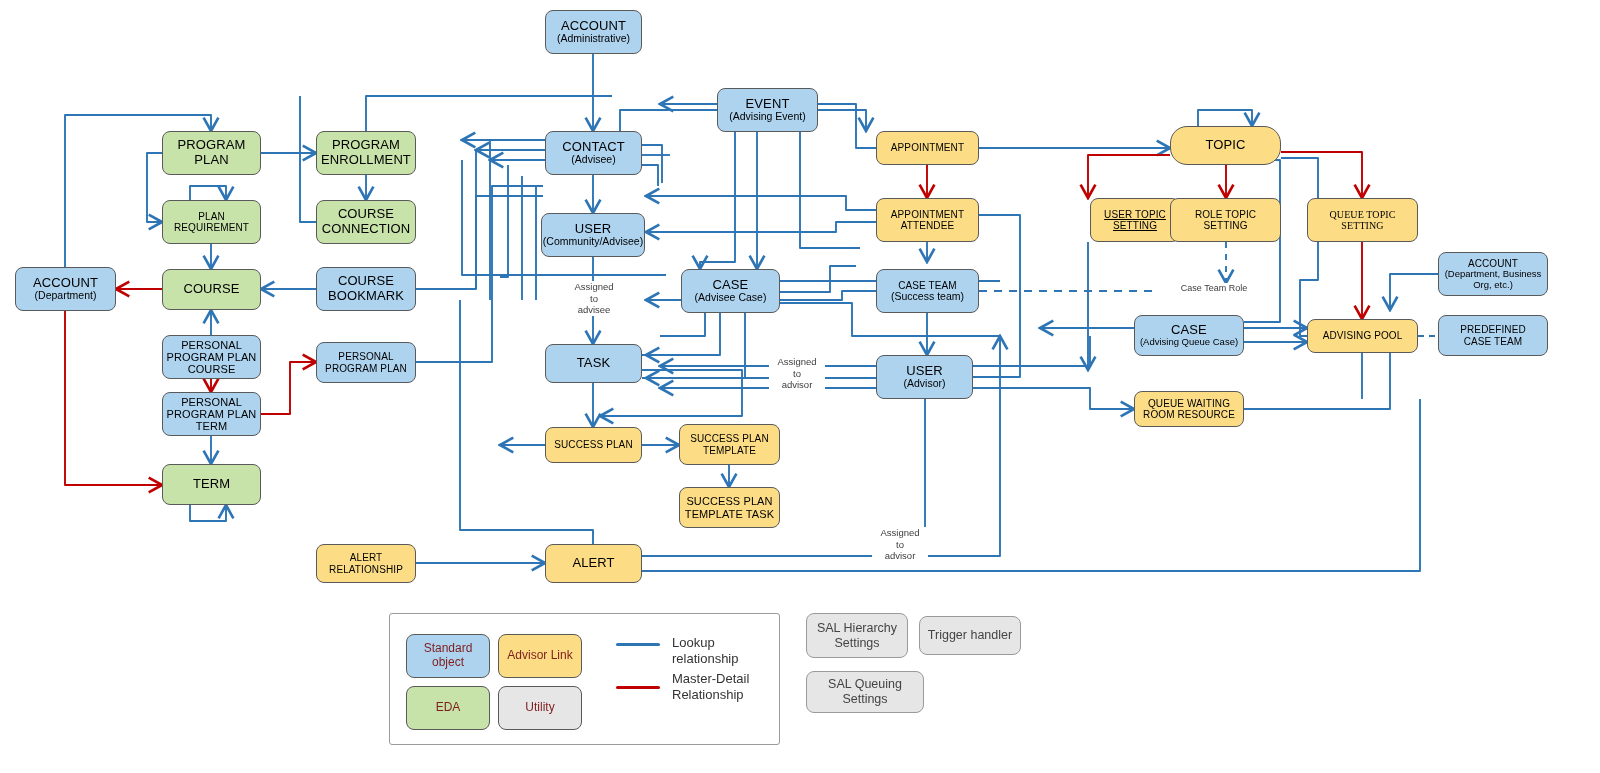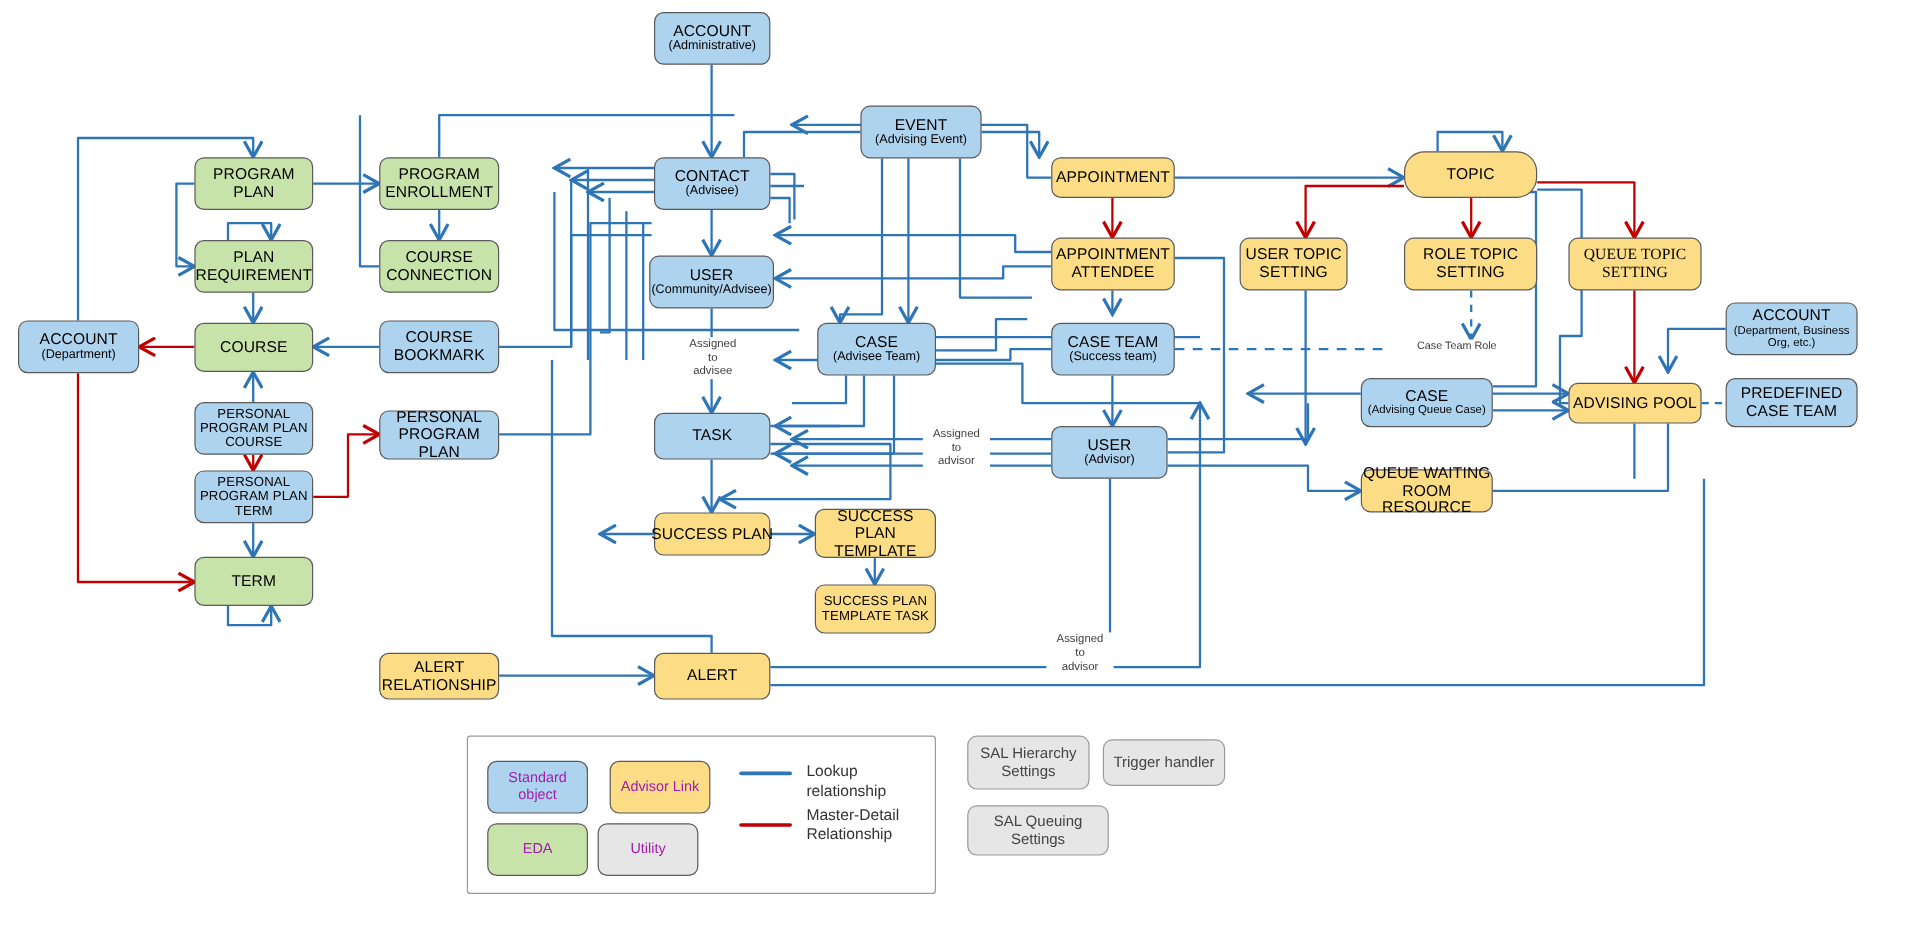--- a/index.html
+++ b/index.html
@@ -38,21 +38,21 @@
   }
   .node .t1 {
     font-size: 13px;
     letter-spacing: 0.1px;
     white-space: nowrap;
   }
   .node .t2 {
     font-size: 10.5px;
     white-space: nowrap;
   }
-  .node.small .t1 { font-size: 13px; }
+  .node.small .t1 { font-size: 10px; }
   .node.tiny .t1 { font-size: 11px; }
   .c-standard { background: #aed3ef; }
   .c-eda      { background: #c8e3a9; }
   .c-advisor  { background: #fcdd86; }
   .c-utility  { background: #e6e6e6; border-color: #9a9a9a; color:#444; }
 
   .edge-label {
     position: absolute;
     font-size: 9.5px;
     color: #3d3d3d;
@@ -76,21 +76,21 @@
   }
   .lg-swatch {
     position: absolute;
     box-sizing: border-box;
     border: 1px solid #5a5a5a;
     border-radius: 8px;
     display:flex; align-items:center; justify-content:center;
     text-align:center;
     font-size: 12px;
     line-height: 1.15;
-    color: #a21caf;
+    color: #7f1d1d;
     white-space: pre-line;
   }
   .lg-line {
     position: absolute;
     height: 2.5px;
     width: 44px;
     border-radius: 2px;
   }
   .lg-text {
     position: absolute;
@@ -328,21 +328,21 @@
   <div class="node c-standard" style="left:541px;top:213px;width:104px;height:44px;">
       <span class="t1">USER</span>
       <span class="t2">(Community/Advisee)</span>
     </div>
 
   <div class="node c-advisor small" style="left:876px;top:198px;width:103px;height:44px;">
       <span class="t1" style="white-space:pre-line;">APPOINTMENT
 ATTENDEE</span>
     </div>
 
-  <div class="node c-advisor small" style="left:1033px;top:198px;width:90px;height:44px;">
+  <div class="node c-advisor small" style="left:1090px;top:198px;width:90px;height:44px;text-decoration:underline;">
       <span class="t1" style="white-space:pre-line;">USER TOPIC
 SETTING</span>
     </div>
 
   <div class="node c-advisor small" style="left:1170px;top:198px;width:111px;height:44px;">
       <span class="t1" style="white-space:pre-line;">ROLE TOPIC
 SETTING</span>
     </div>
 
   <div class="node c-advisor small" style="left:1307px;top:198px;width:111px;height:44px;">
@@ -359,21 +359,21 @@
       <span class="t1">COURSE</span>
     </div>
 
   <div class="node c-standard" style="left:316px;top:267px;width:100px;height:44px;">
       <span class="t1" style="white-space:pre-line;">COURSE
 BOOKMARK</span>
     </div>
 
   <div class="node c-standard" style="left:681px;top:269px;width:99px;height:44px;">
       <span class="t1">CASE</span>
-      <span class="t2">(Advisee Team)</span>
+      <span class="t2">(Advisee Case)</span>
     </div>
 
   <div class="node c-standard small" style="left:876px;top:269px;width:103px;height:44px;">
       <span class="t1">CASE TEAM</span>
       <span class="t2">(Success team)</span>
     </div>
 
   <div class="node c-standard small" style="left:1438px;top:252px;width:110px;height:44px;">
       <span class="t1">ACCOUNT</span>
       <span class="t2" style="white-space:pre-line;font-size:9.5px;">(Department, Business
@@ -459,21 +459,21 @@
 to
 advisor</div>
   <div class="edge-label" style="left:872px;top:527px;width:56px;">Assigned
 to
 advisor</div>
   <div class="edge-label oneline" style="left:1170px;top:283px;width:88px;font-size:9px;">Case Team Role</div>
 
   <div id="legend">
     <div class="lg-swatch c-standard" style="left:16px;top:20px;width:84px;height:44px;">Standard
 object</div>
-    <div class="lg-swatch c-advisor" style="left:118px;top:20px;width:84px;height:44px;">Advisor Link</div>
+    <div class="lg-swatch c-advisor" style="left:108px;top:20px;width:84px;height:44px;">Advisor Link</div>
     <div class="lg-swatch c-eda" style="left:16px;top:72px;width:84px;height:44px;text-align:right;">EDA</div>
     <div class="lg-swatch c-utility" style="left:108px;top:72px;width:84px;height:44px;">Utility</div>
 
     <div class="lg-line" style="left:226px;top:29px;background:#2e75b6;"></div>
     <div class="lg-text" style="left:282px;top:21px;">Lookup relationship</div>
 
     <div class="lg-line" style="left:226px;top:72px;background:#c00000;"></div>
     <div class="lg-text" style="left:282px;top:57px;">Master-Detail
 Relationship</div>
   </div>

